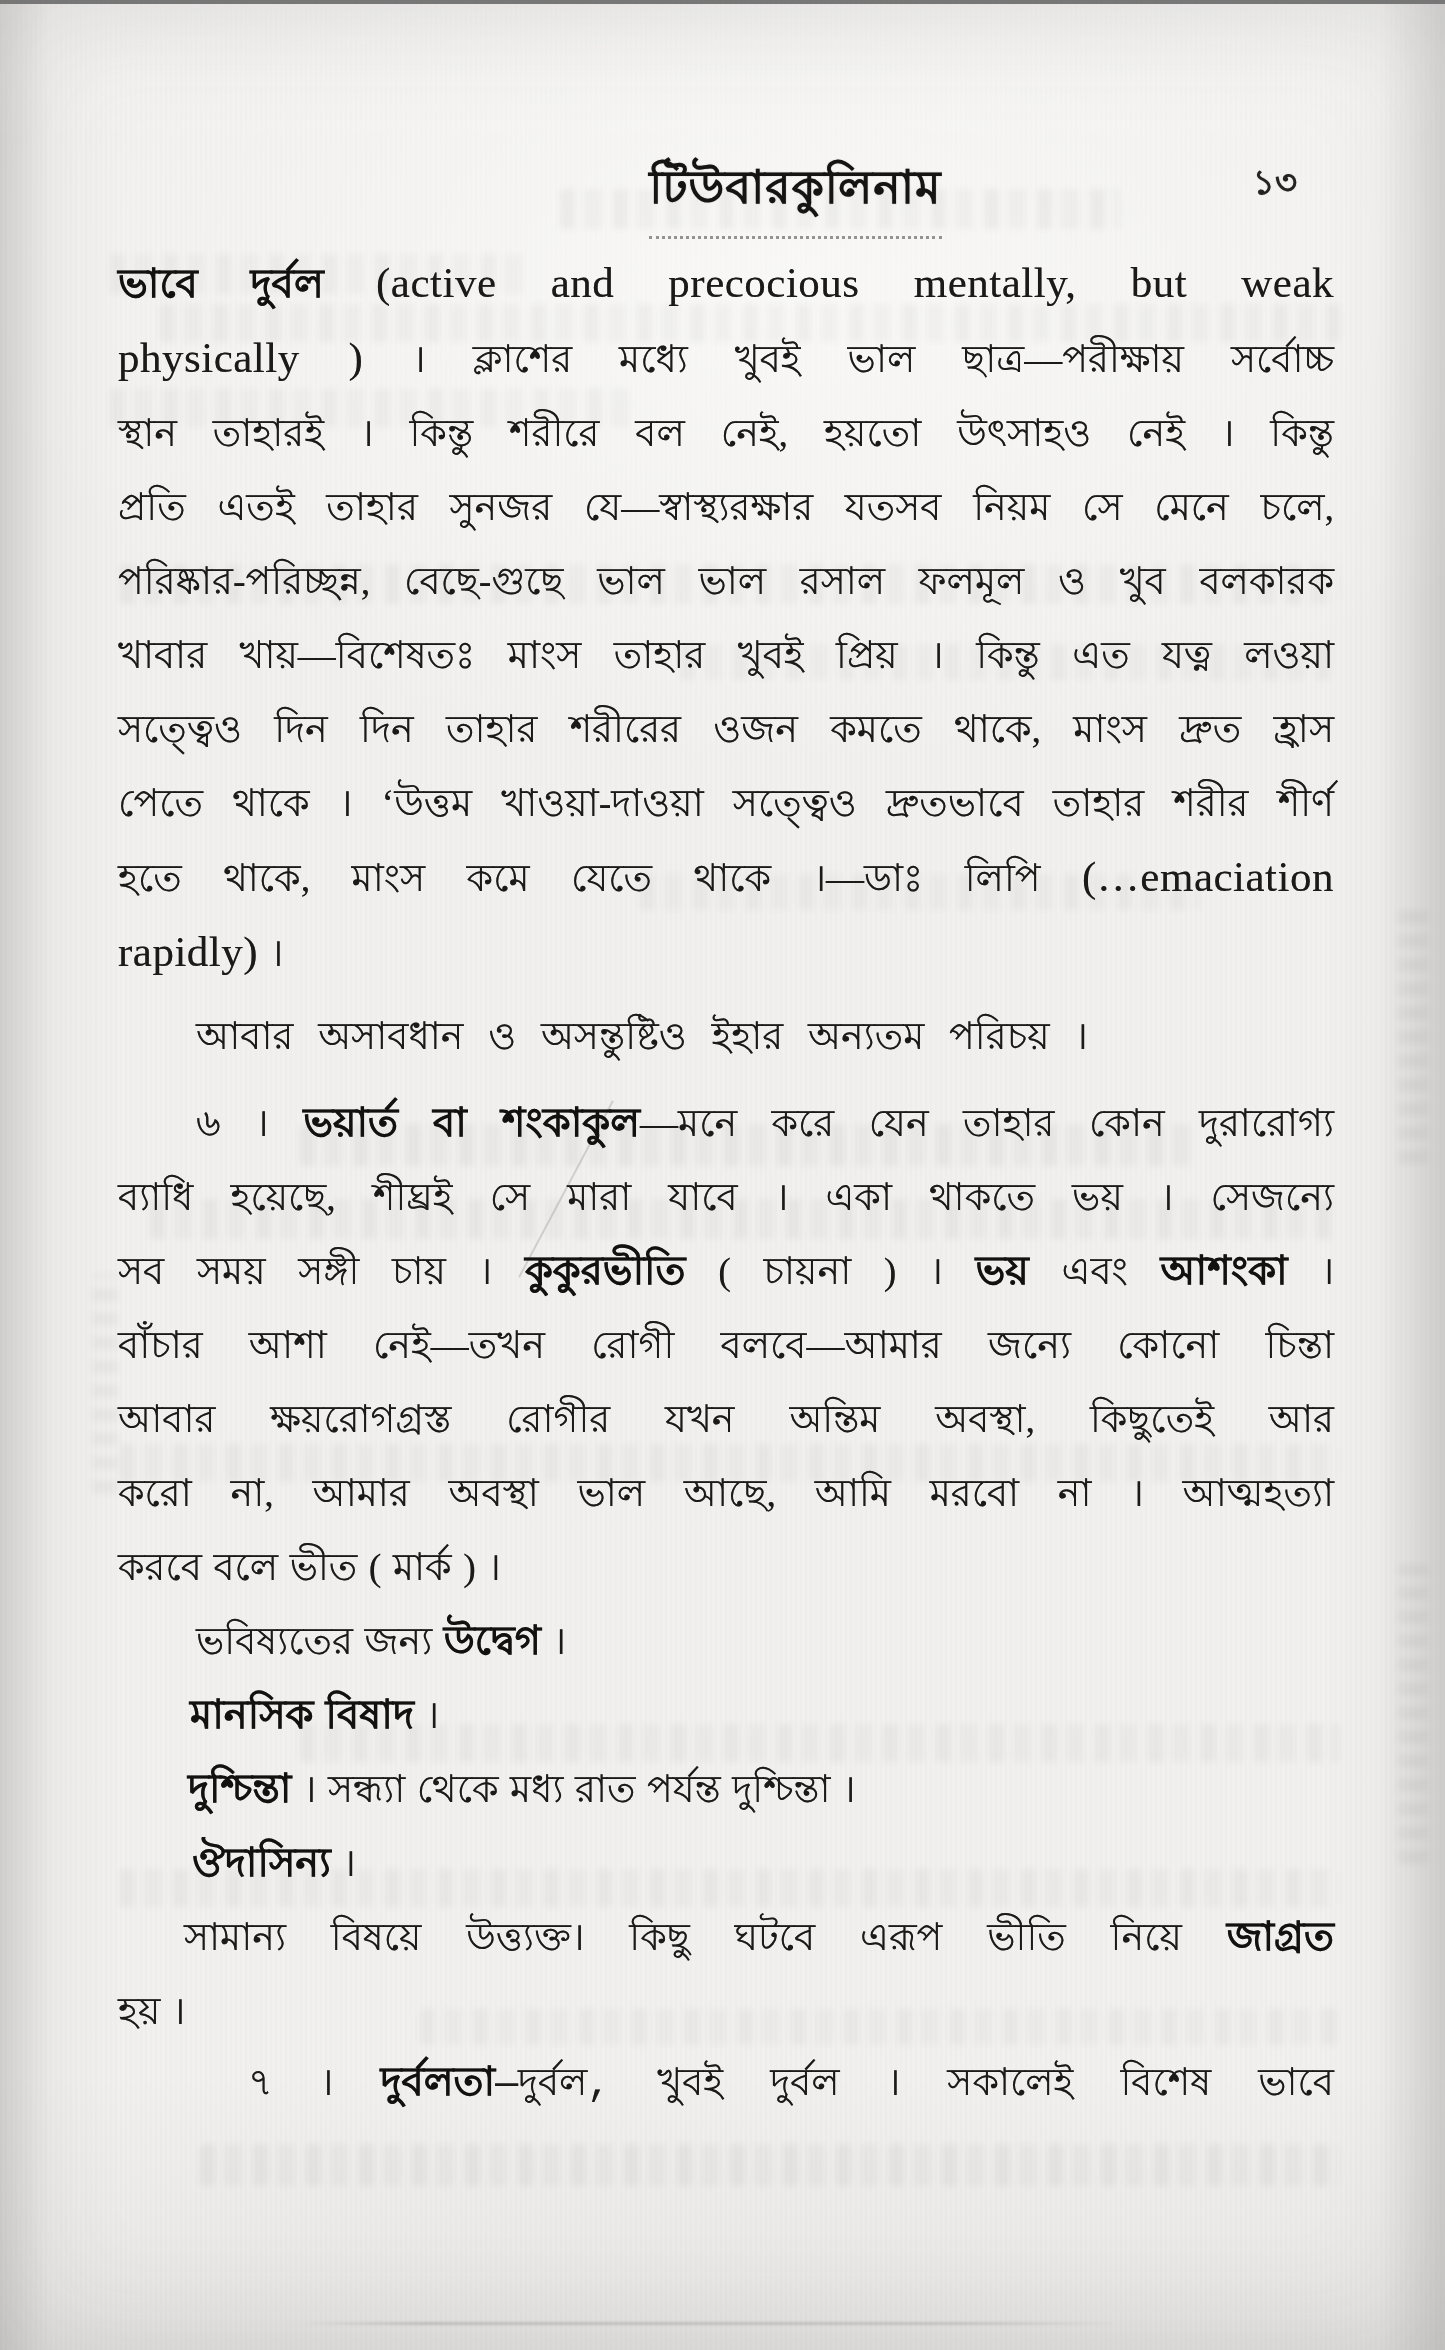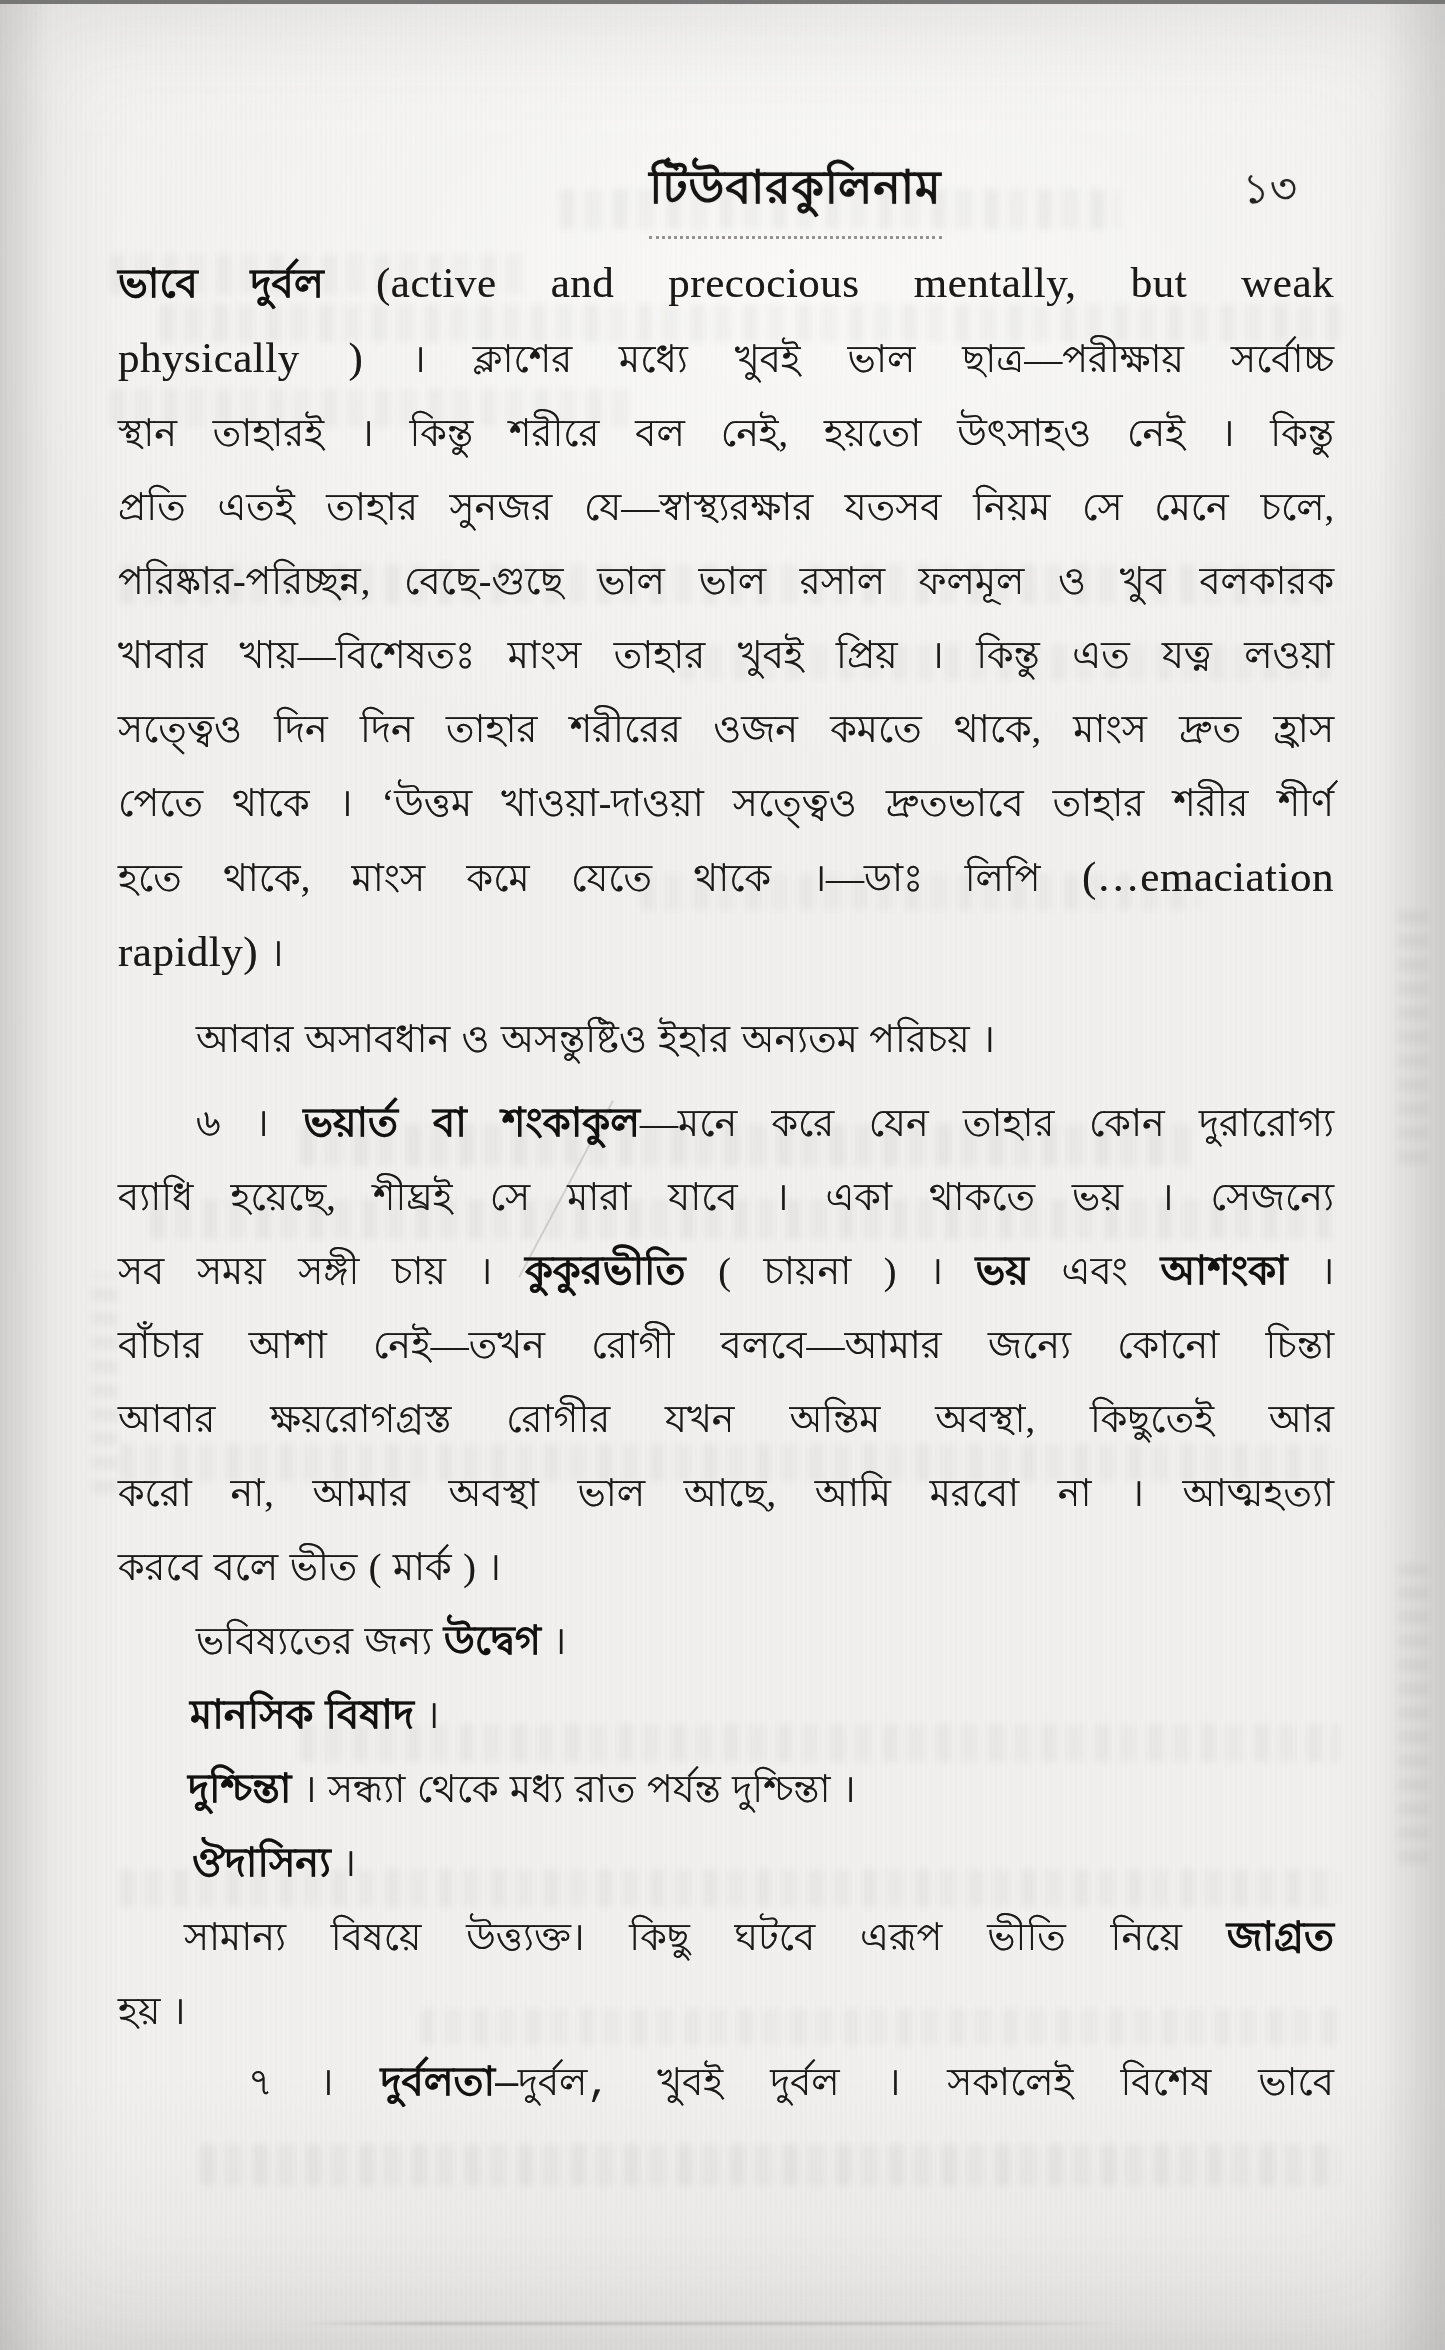--- a/index.html
+++ b/index.html
@@ -27,21 +27,21 @@
     color:#151412;
     text-shadow:0 0 1px rgba(20,20,20,.45);
   }
   .hdr-title .tinner{
     display:inline-block;
     border-bottom:3px dotted rgba(50,48,45,.5);
     padding-bottom:8px;
   }
   .hdr-pageno{
     position:absolute; top:152px; right:148px;
-    font-size:42px; font-weight:400; color:#242320;
+    font-size:34px; font-weight:700; color:#242320;
     text-shadow:0 0 1px rgba(20,20,20,.4);
   }
 
   
   .pbody{
     position:absolute; left:118px; top:242px; width:1216px;
     font-size:38px; line-height:74px;
     color:#1b1a18;
     text-shadow:0 0 .6px rgba(10,10,10,.55);
     word-spacing:2px;
@@ -111,21 +111,21 @@
       <div class="line just"><span class="b">ভাবে দুর্বল</span><span>  </span><span class="en">(active and precocious mentally, but weak</span></div>
       <div class="line just"><span class="en">physically ) </span><span>।  ক্লাশের মধ্যে খুবই ভাল ছাত্র—পরীক্ষায় সর্বোচ্চ</span></div>
       <div class="line just"><span>স্থান তাহারই ।  কিন্তু শরীরে বল নেই, হয়তো উৎসাহও নেই ।  কিন্তু</span></div>
       <div class="line just"><span>প্রতি এতই তাহার সুনজর যে—স্বাস্থ্যরক্ষার যতসব নিয়ম সে মেনে চলে,</span></div>
       <div class="line just"><span>পরিষ্কার-পরিচ্ছন্ন, বেছে-গুছে ভাল ভাল রসাল ফলমূল ও খুব বলকারক</span></div>
       <div class="line just"><span>খাবার খায়—বিশেষতঃ মাংস তাহার খুবই প্রিয় ।  কিন্তু এত যত্ন লওয়া</span></div>
       <div class="line just"><span>সত্ত্বেও  দিন  দিন তাহার শরীরের ওজন কমতে থাকে, মাংস দ্রুত হ্রাস</span></div>
       <div class="line just"><span>পেতে থাকে ।  ‘উত্তম খাওয়া-দাওয়া সত্ত্বেও দ্রুতভাবে তাহার শরীর শীর্ণ</span></div>
       <div class="line just"><span>হতে থাকে, মাংস কমে যেতে থাকে ।—ডাঃ লিপি  </span><span class="en">(…emaciation</span></div>
       <div class="line"><span class="en">rapidly)</span><span> ।</span></div>
-      <div class="line" style="text-indent: 78px; margin-top: 12px;"><span>আবার অসাবধান ও অসন্তুষ্টিও ইহার অন্যতম পরিচয় ।</span></div>
+      <div class="line" style="text-indent: 78px; margin-top: 12px; font-family: Liberation Mono, monospace;"><span>আবার অসাবধান ও অসন্তুষ্টিও ইহার অন্যতম পরিচয় ।</span></div>
       <div class="line just" style="text-indent: 78px; margin-top: 10px;"><span>৬ ।  </span><span class="b">ভয়ার্ত বা শংকাকুল</span><span>—মনে করে যেন তাহার কোন দুরারোগ্য</span></div>
       <div class="line just"><span>ব্যাধি হয়েছে, শীঘ্রই সে মারা যাবে ।  একা থাকতে ভয় ।  সেজন্যে</span></div>
       <div class="line just"><span>সব সময় সঙ্গী চায় ।  </span><span class="b">কুকুরভীতি</span><span>  ( চায়না ) ।  </span><span class="b">ভয়</span><span> এবং </span><span class="b">আশংকা</span><span> ।</span></div>
       <div class="line just"><span>বাঁচার আশা নেই—তখন রোগী বলবে—আমার জন্যে কোনো চিন্তা</span></div>
       <div class="line just"><span>আবার ক্ষয়রোগগ্রস্ত রোগীর যখন অন্তিম অবস্থা, কিছুতেই আর</span></div>
       <div class="line just"><span>করো না, আমার অবস্থা ভাল আছে, আমি মরবো না ।  আত্মহত্যা</span></div>
       <div class="line"><span>করবে বলে ভীত ( মার্ক ) ।</span></div>
       <div class="line" style="text-indent: 78px;"><span>ভবিষ্যতের জন্য </span><span class="b">উদ্বেগ</span><span> ।</span></div>
       <div class="line" style="text-indent: 72px;"><span class="b">মানসিক বিষাদ</span><span> ।</span></div>
       <div class="line" style="text-indent: 70px;"><span class="b">দুশ্চিন্তা</span><span> ।  সন্ধ্যা থেকে মধ্য রাত পর্যন্ত দুশ্চিন্তা ।</span></div>

